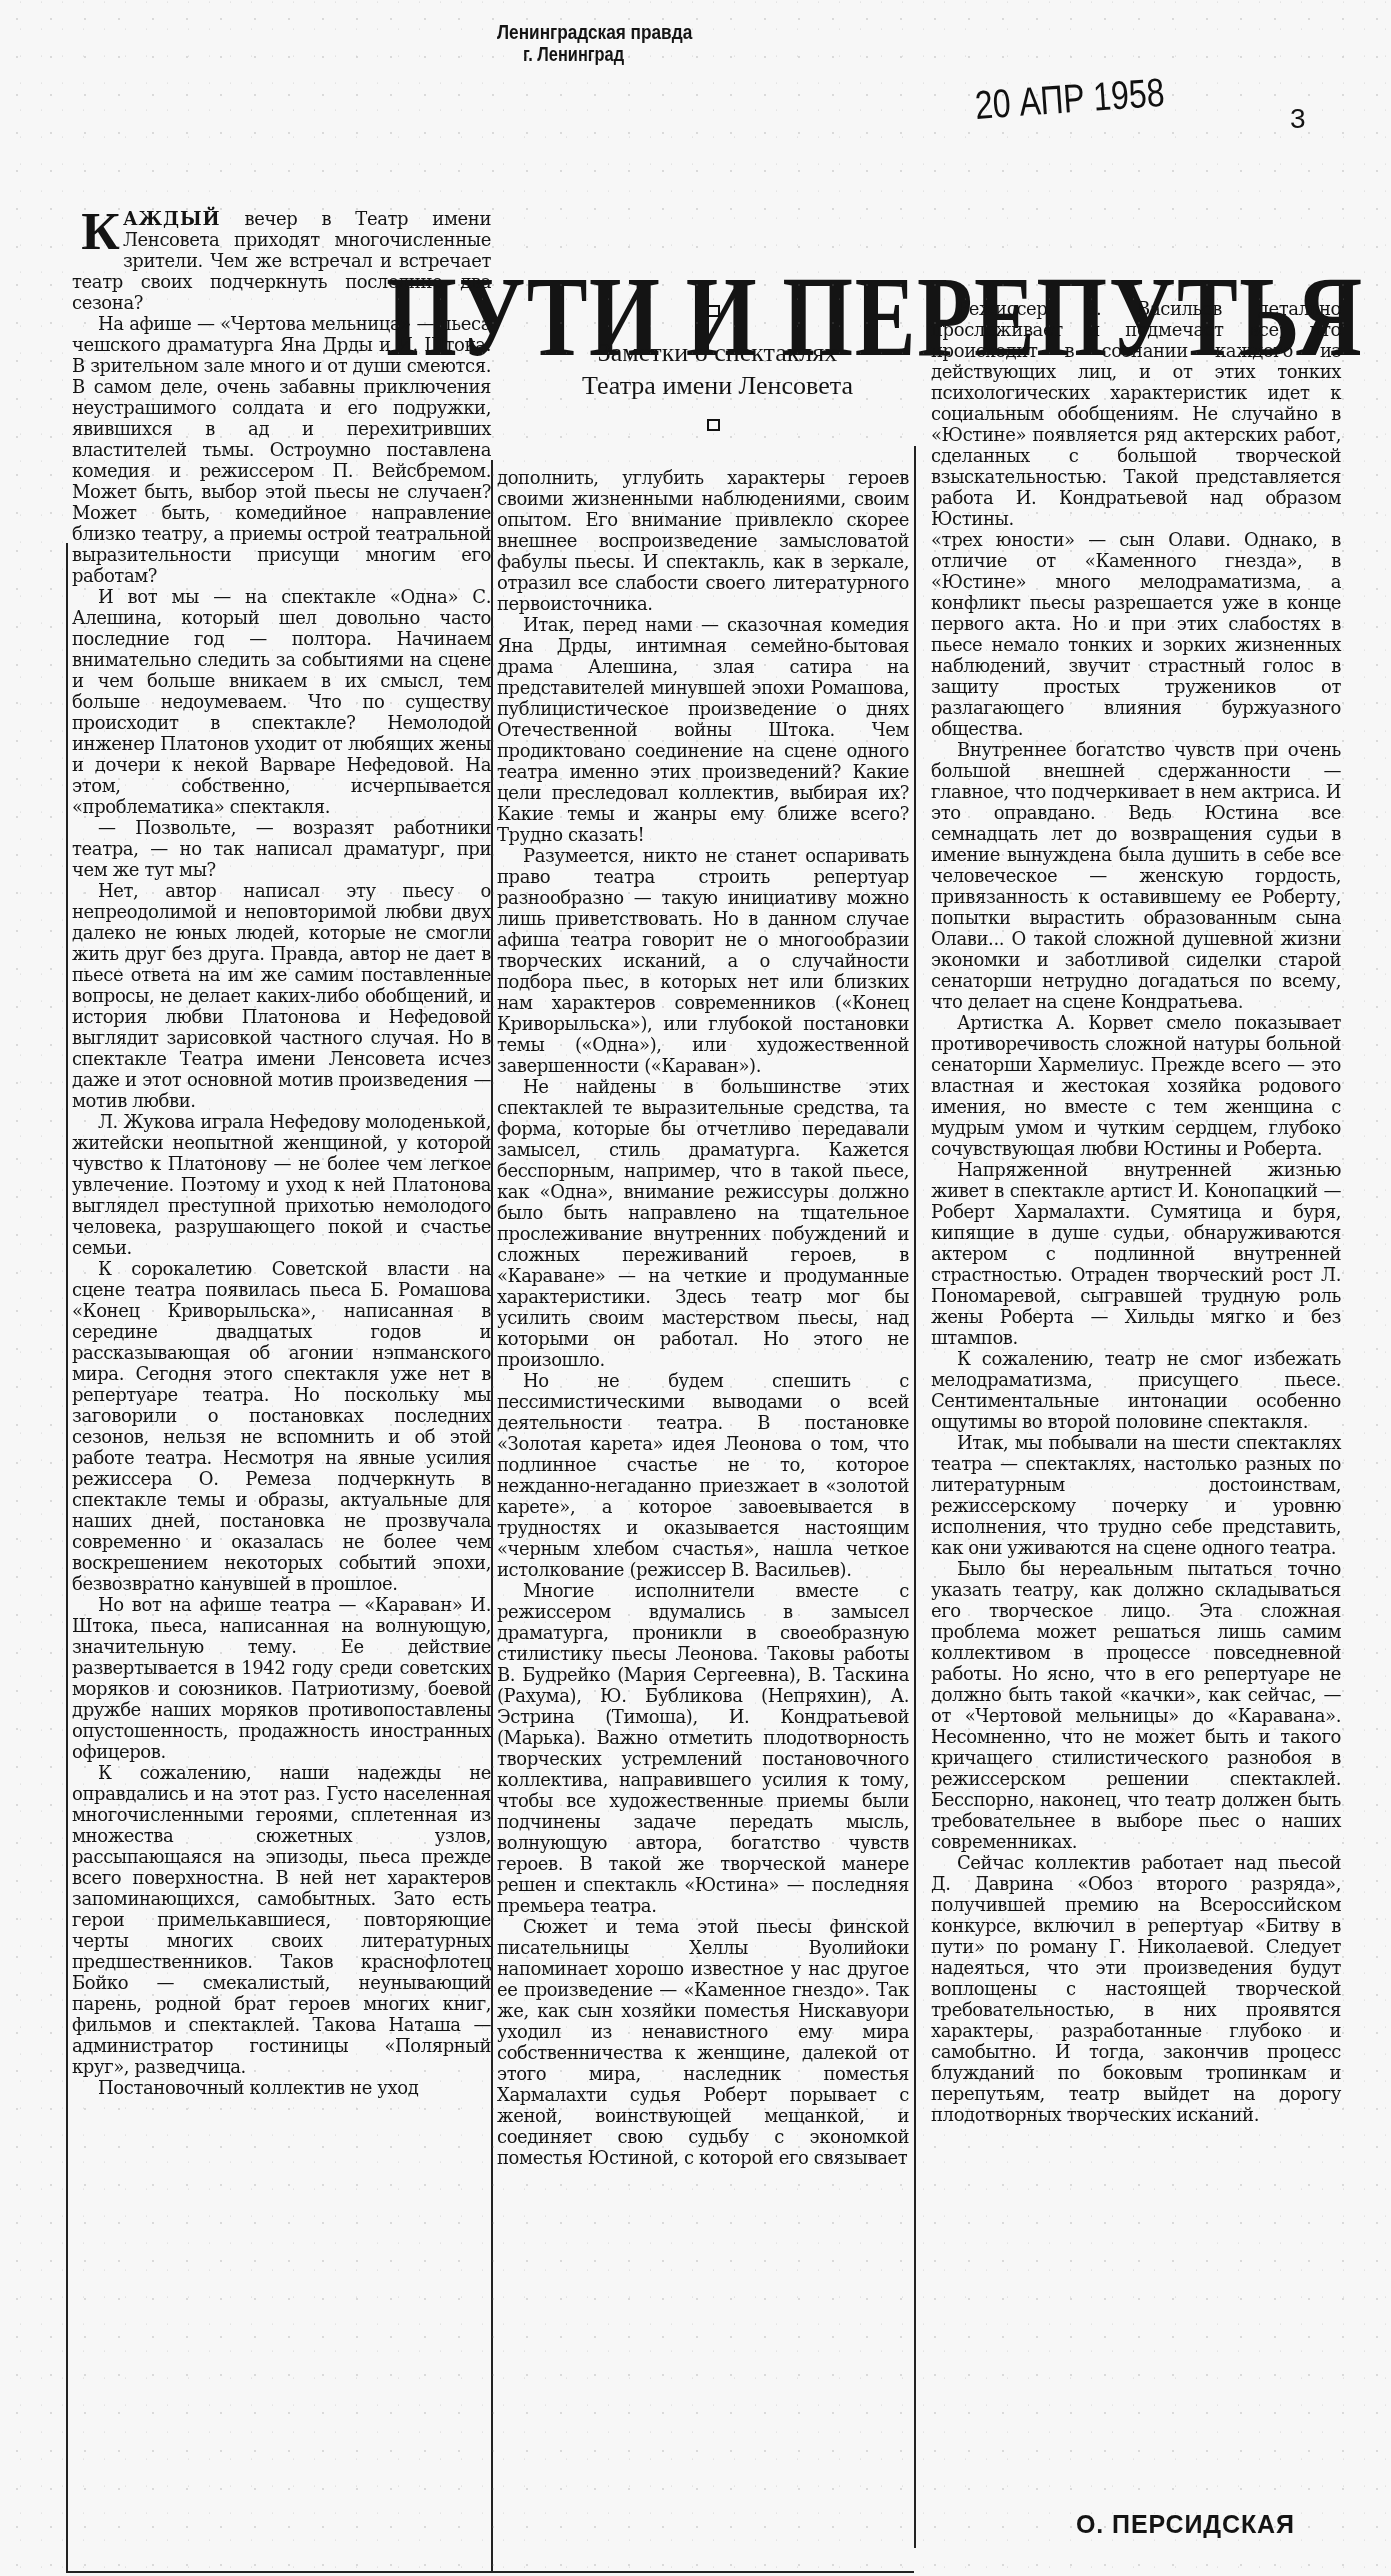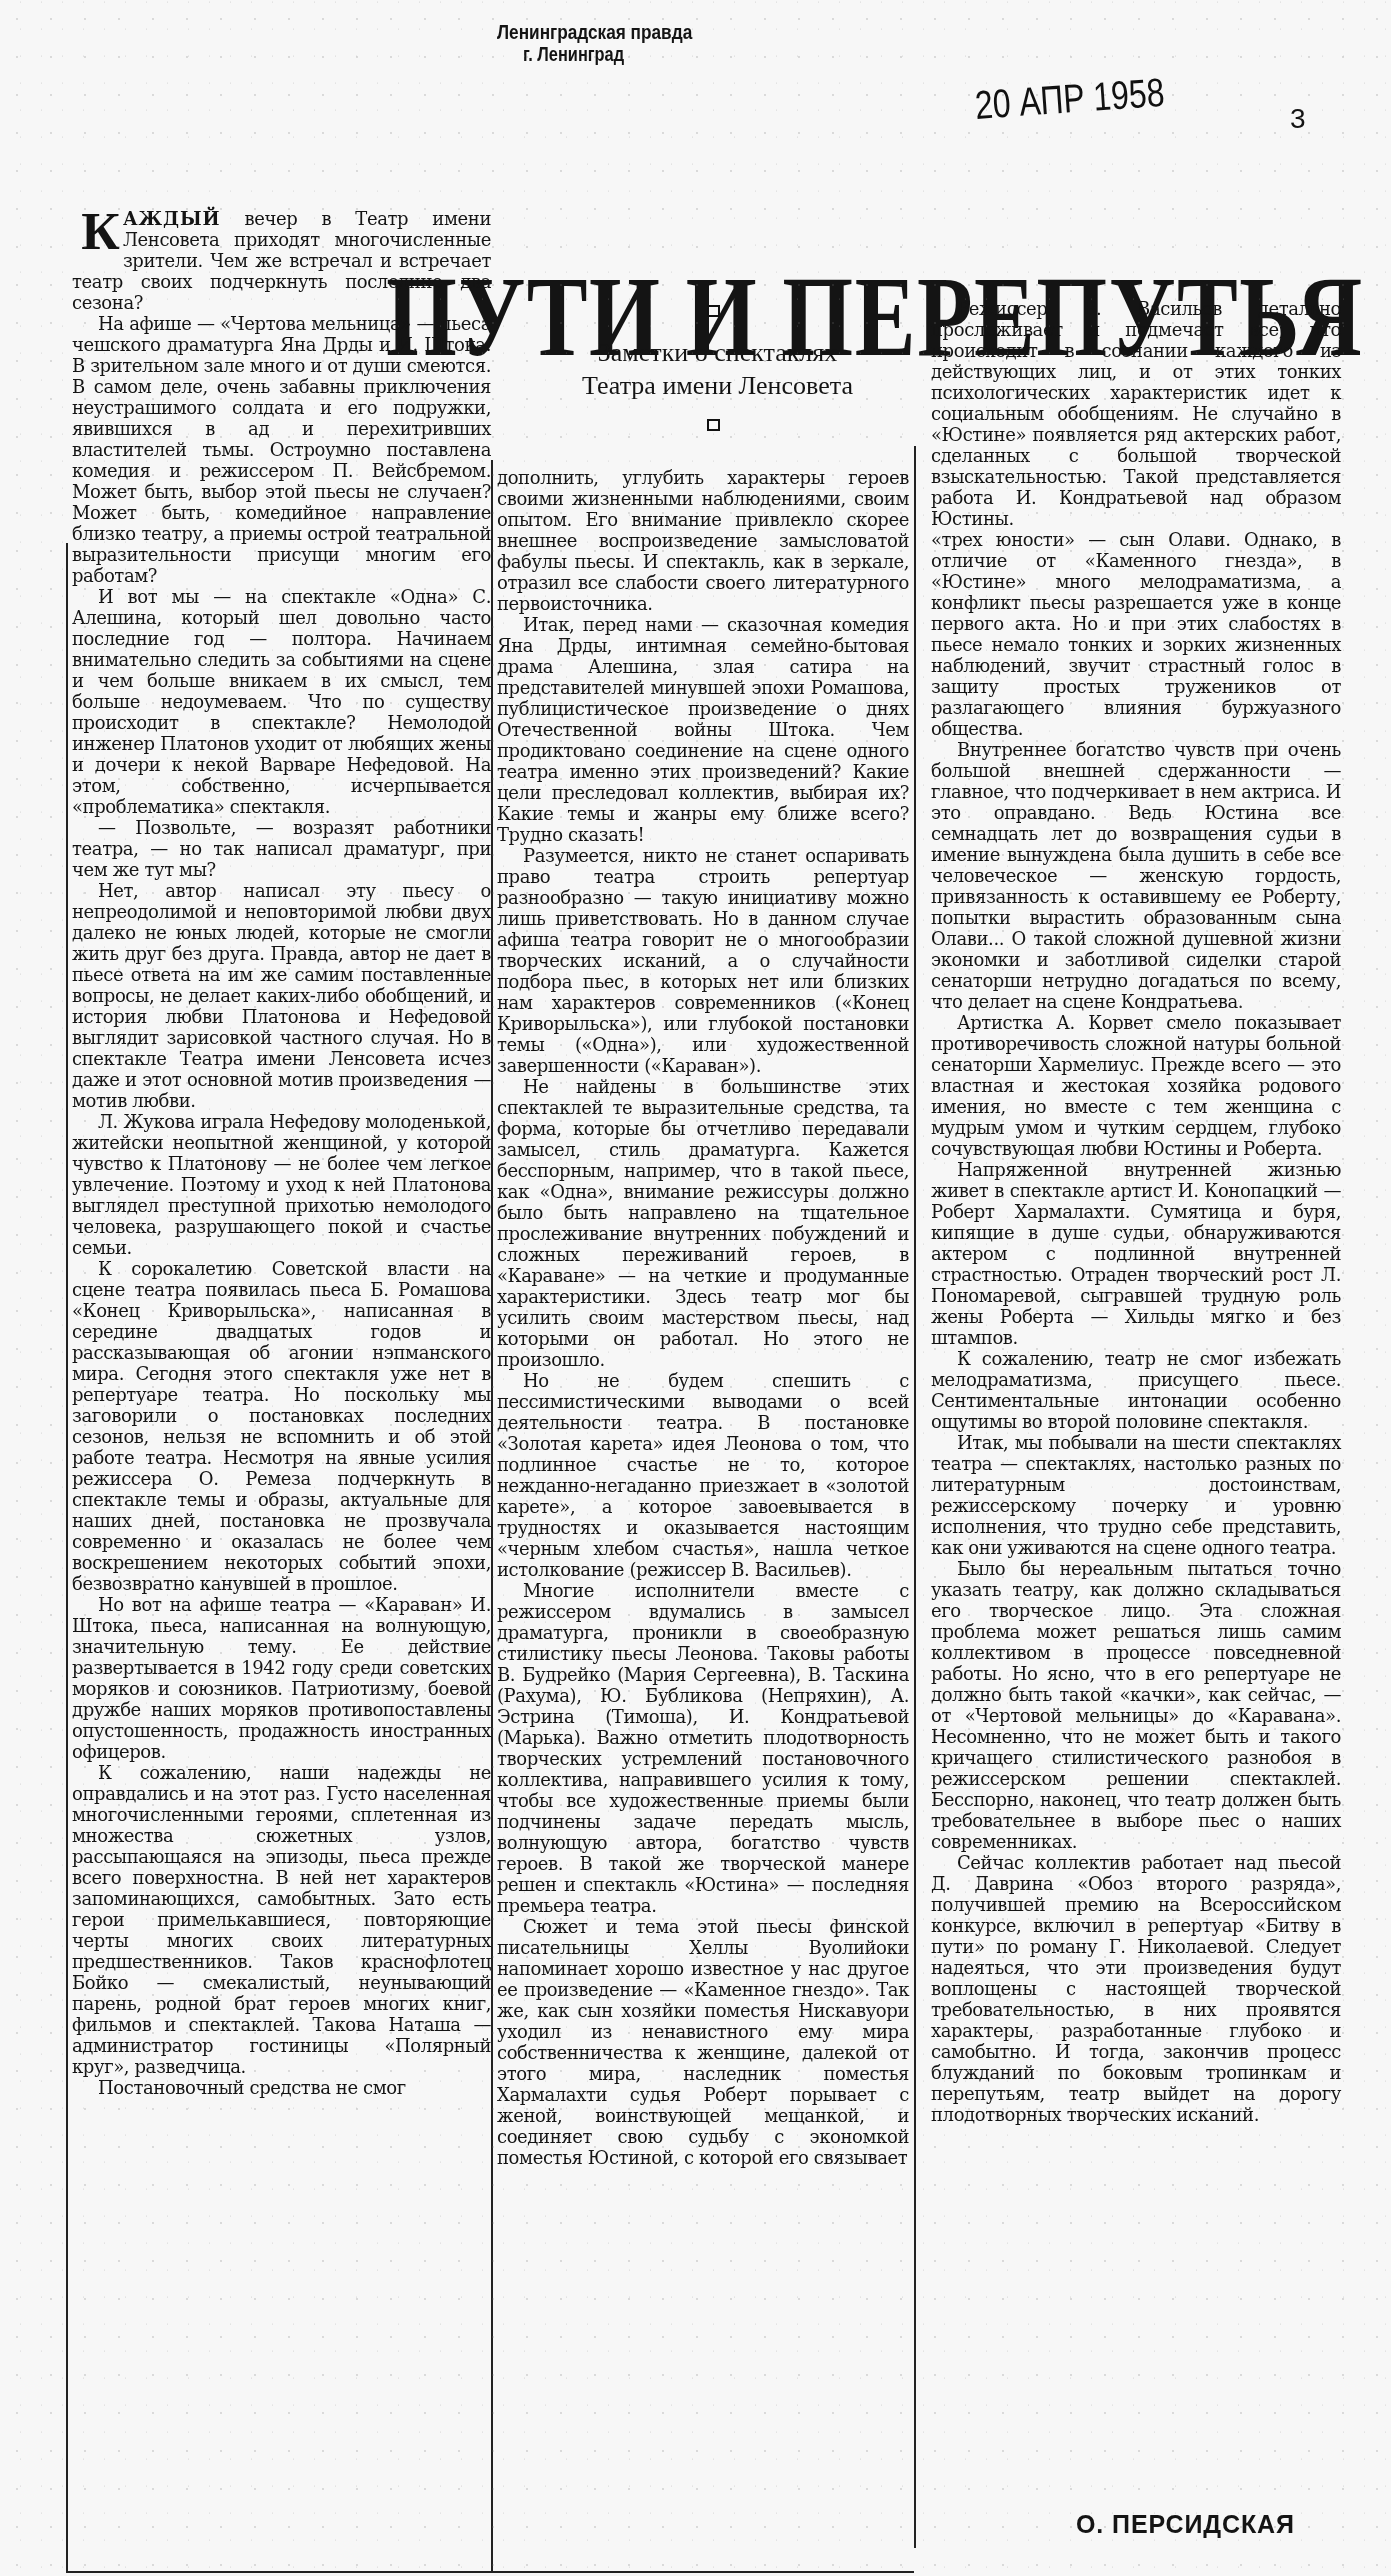--- a/index.html
+++ b/index.html
@@ -108,21 +108,21 @@
 <div class="col col1">
   <p style="text-indent:0"><span class="dropcap">К</span><span class="lead">АЖДЫЙ</span><span> вечер в Театр имени Ленсовета приходят многочисленные зрители. Чем же встречал и встречает театр своих подчеркнуть последние два сезона?</span></p>
   <p>На афише — «Чертова мельница» — пьеса чешского драматурга Яна Дрды и И. Штока. В зрительном зале много и от души смеются. В самом деле, очень забавны приключения неустрашимого солдата и его подружки, явившихся в ад и перехитривших властителей тьмы. Остроумно поставлена комедия и режиссером П. Вейсбремом. Может быть, выбор этой пьесы не случаен? Может быть, комедийное направление близко театру, а приемы острой театральной выразительности присущи многим его работам?</p>
   <p>И вот мы — на спектакле «Одна» С. Алешина, который шел довольно часто последние год — полтора. Начинаем внимательно следить за событиями на сцене и чем больше вникаем в их смысл, тем больше недоумеваем. Что по существу происходит в спектакле? Немолодой инженер Платонов уходит от любящих жены и дочери к некой Варваре Нефедовой. На этом, собственно, исчерпывается «проблематика» спектакля.</p>
   <p>— Позвольте, — возразят работники театра, — но так написал драматург, при чем же тут мы?</p>
   <p>Нет, автор написал эту пьесу о непреодолимой и неповторимой любви двух далеко не юных людей, которые не смогли жить друг без друга. Правда, автор не дает в пьесе ответа на им же самим поставленные вопросы, не делает каких-либо обобщений, и история любви Платонова и Нефедовой выглядит зарисовкой частного случая. Но в спектакле Театра имени Ленсовета исчез даже и этот основной мотив произведения — мотив любви.</p>
   <p>Л. Жукова играла Нефедову молоденькой, житейски неопытной женщиной, у которой чувство к Платонову — не более чем легкое увлечение. Поэтому и уход к ней Платонова выглядел преступной прихотью немолодого человека, разрушающего покой и счастье семьи.</p>
   <p>К сорокалетию Советской власти на сцене театра появилась пьеса Б. Ромашова «Конец Криворыльска», написанная в середине двадцатых годов и рассказывающая об агонии нэпманского мира. Сегодня этого спектакля уже нет в репертуаре театра. Но поскольку мы заговорили о постановках последних сезонов, нельзя не вспомнить и об этой работе театра. Несмотря на явные усилия режиссера О. Ремеза подчеркнуть в спектакле темы и образы, актуальные для наших дней, постановка не прозвучала современно и оказалась не более чем воскрешением некоторых событий эпохи, безвозвратно канувшей в прошлое.</p>
   <p>Но вот на афише театра — «Караван» И. Штока, пьеса, написанная на волнующую, значительную тему. Ее действие развертывается в 1942 году среди советских моряков и союзников. Патриотизму, боевой дружбе наших моряков противопоставлены опустошенность, продажность иностранных офицеров.</p>
   <p>К сожалению, наши надежды не оправдались и на этот раз. Густо населенная многочисленными героями, сплетенная из множества сюжетных узлов, рассыпающаяся на эпизоды, пьеса прежде всего поверхностна. В ней нет характеров запоминающихся, самобытных. Зато есть герои примелькавшиеся, повторяющие черты многих своих литературных предшественников. Таков краснофлотец Бойко — смекалистый, неунывающий парень, родной брат героев многих книг, фильмов и спектаклей. Такова Наташа — администратор гостиницы «Полярный круг», разведчица.</p>
-  <p>Постановочный средства не смог</p>
+  <p>Постановочный коллектив не уход</p>
 </div>
 
 <div class="col col2">
   <p style="text-indent:0">дополнить, углубить характеры героев своими жизненными наблюдениями, своим опытом. Его внимание привлекло скорее внешнее воспроизведение замысловатой фабулы пьесы. И спектакль, как в зеркале, отразил все слабости своего литературного первоисточника.</p>
   <p>Итак, перед нами — сказочная комедия Яна Дрды, интимная семейно-бытовая драма Алешина, злая сатира на представителей минувшей эпохи Ромашова, публицистическое произведение о днях Отечественной войны Штока. Чем продиктовано соединение на сцене одного театра именно этих произведений? Какие цели преследовал коллектив, выбирая их? Какие темы и жанры ему ближе всего? Трудно сказать!</p>
   <p>Разумеется, никто не станет оспаривать право театра строить репертуар разнообразно — такую инициативу можно лишь приветствовать. Но в данном случае афиша театра говорит не о многообразии творческих исканий, а о случайности подбора пьес, в которых нет или близких нам характеров современников («Конец Криворыльска»), или глубокой постановки темы («Одна»), или художественной завершенности («Караван»).</p>
   <p>Не найдены в большинстве этих спектаклей те выразительные средства, та форма, которые бы отчетливо передавали замысел, стиль драматурга. Кажется бесспорным, например, что в такой пьесе, как «Одна», внимание режиссуры должно было быть направлено на тщательное прослеживание внутренних побуждений и сложных переживаний героев, в «Караване» — на четкие и продуманные характеристики. Здесь театр мог бы усилить своим мастерством пьесы, над которыми он работал. Но этого не произошло.</p>
   <p>Но не будем спешить с пессимистическими выводами о всей деятельности театра. В постановке «Золотая карета» идея Леонова о том, что подлинное счастье не то, которое нежданно-негаданно приезжает в «золотой карете», а которое завоевывается в трудностях и оказывается настоящим «черным хлебом счастья», нашла четкое истолкование (режиссер В. Васильев).</p>
   <p>Многие исполнители вместе с режиссером вдумались в замысел драматурга, проникли в своеобразную стилистику пьесы Леонова. Таковы работы В. Будрейко (Мария Сергеевна), В. Таскина (Рахума), Ю. Бубликова (Непряхин), А. Эстрина (Тимоша), И. Кондратьевой (Марька). Важно отметить плодотворность творческих устремлений постановочного коллектива, направившего усилия к тому, чтобы все художественные приемы были подчинены задаче передать мысль, волнующую автора, богатство чувств героев. В такой же творческой манере решен и спектакль «Юстина» — последняя премьера театра.</p>
   <p>Сюжет и тема этой пьесы финской писательницы Хеллы Вуолийоки напоминает хорошо известное у нас другое ее произведение — «Каменное гнездо». Так же, как сын хозяйки поместья Нискавуори уходил из ненавистного ему мира собственничества к женщине, далекой от этого мира, наследник поместья Хармалахти судья Роберт порывает с женой, воинствующей мещанкой, и соединяет свою судьбу с экономкой поместья Юстиной, с которой его связывает</p>

